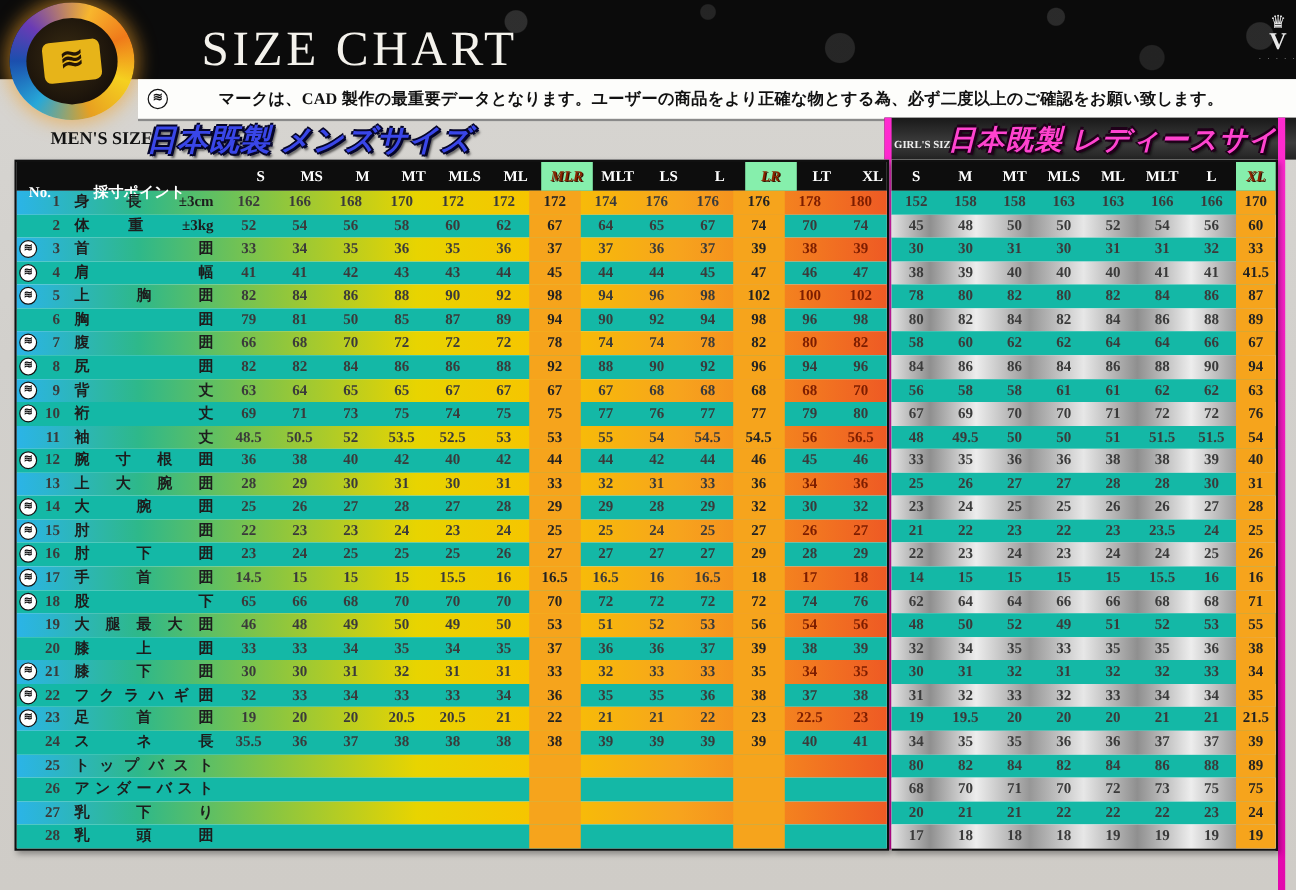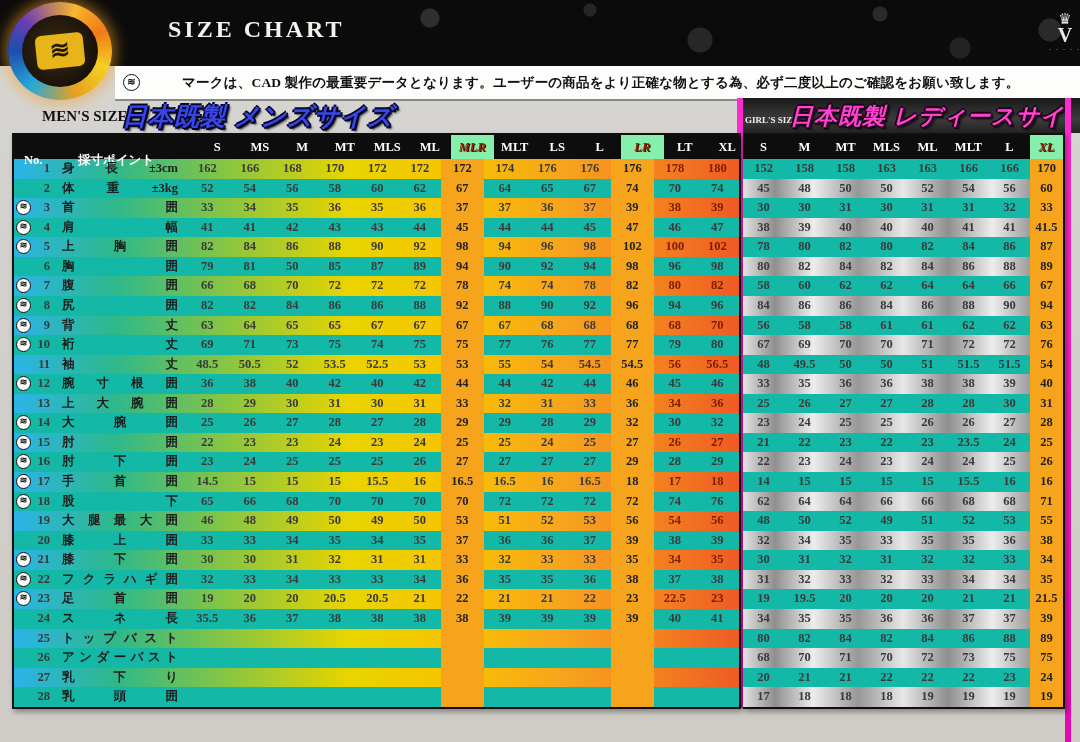--- a/index.html
+++ b/index.html
@@ -8,22 +8,22 @@
          font-family:"Liberation Serif", serif;}
   
   .topbar{position:absolute;left:0;top:0;width:1080px;height:66px;background:#0b0b0b;
     background-image:
       radial-gradient(circle at 430px 18px, rgba(90,90,90,.45) 9px, transparent 10px),
       radial-gradient(circle at 700px 40px, rgba(80,80,80,.4) 12px, transparent 13px),
       radial-gradient(circle at 880px 14px, rgba(90,90,90,.4) 7px, transparent 8px),
       radial-gradient(circle at 960px 48px, rgba(80,80,80,.35) 10px, transparent 11px),
       radial-gradient(circle at 590px 10px, rgba(85,85,85,.35) 6px, transparent 7px),
       radial-gradient(circle at 1050px 30px, rgba(90,90,90,.4) 11px, transparent 12px);}
-  .size-chart-title{position:absolute;left:168px;top:16px;color:#f4f2ec;font-size:24px;
-    letter-spacing:3px;font-weight:700;}
+  .size-chart-title{position:absolute;left:168px;top:16px;color:#f4f2ec;font-size:41px;
+    letter-spacing:3px;font-weight:400;}
   
   .brandlogo{position:absolute;left:8px;top:2px;width:104px;height:98px;border-radius:50%;
     background:conic-gradient(from 20deg,#f8b62d,#ef7a1a,#f5d020 90deg,#e8a020 140deg,#27a8d8 200deg,#1b4fae 250deg,#6a3bb5 290deg,#f8b62d 360deg);
     box-shadow:0 0 14px 4px rgba(240,160,40,.55);}
   .brandlogo .inner{position:absolute;left:14px;top:13px;width:76px;height:72px;border-radius:50%;
     background:radial-gradient(circle at 45% 45%, #3a2c12 0%, #17100a 75%);}
   .brandlogo .wave{position:absolute;left:28px;top:32px;width:48px;height:34px;background:#e7b419;
     border-radius:6px;transform:rotate(-6deg);color:#241505;font-size:24px;line-height:32px;
     text-align:center;font-weight:bold;}
   

